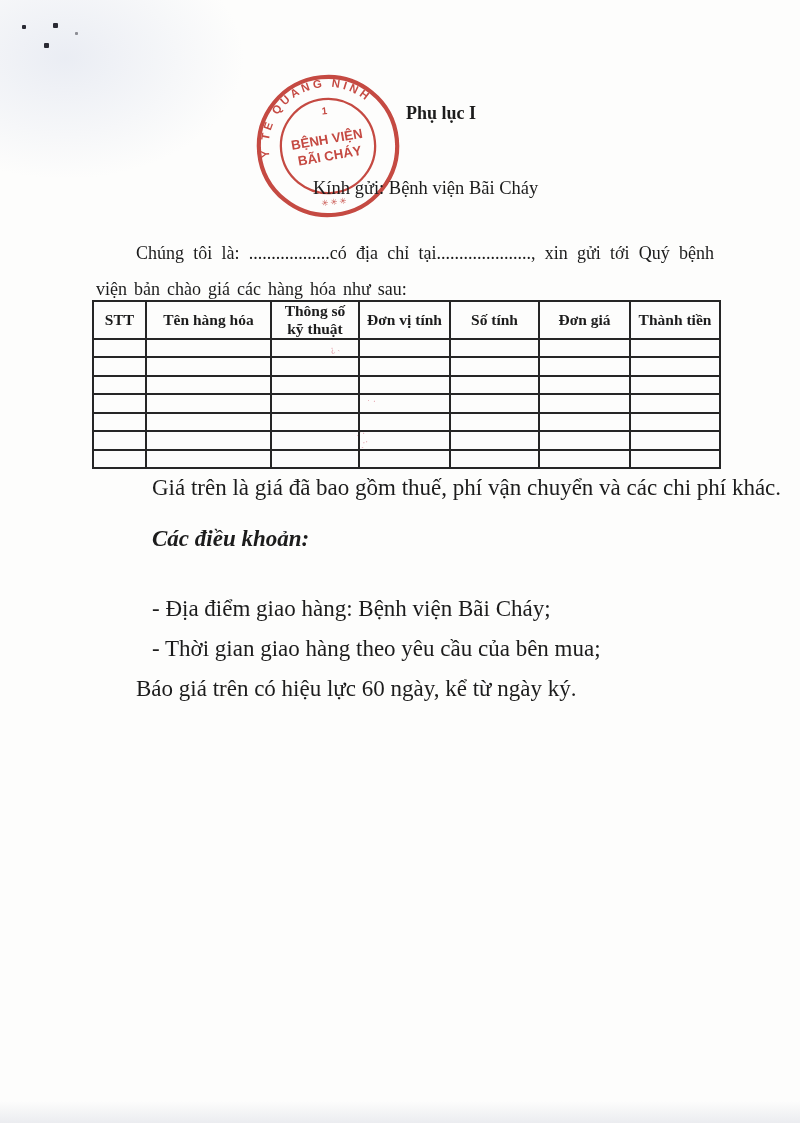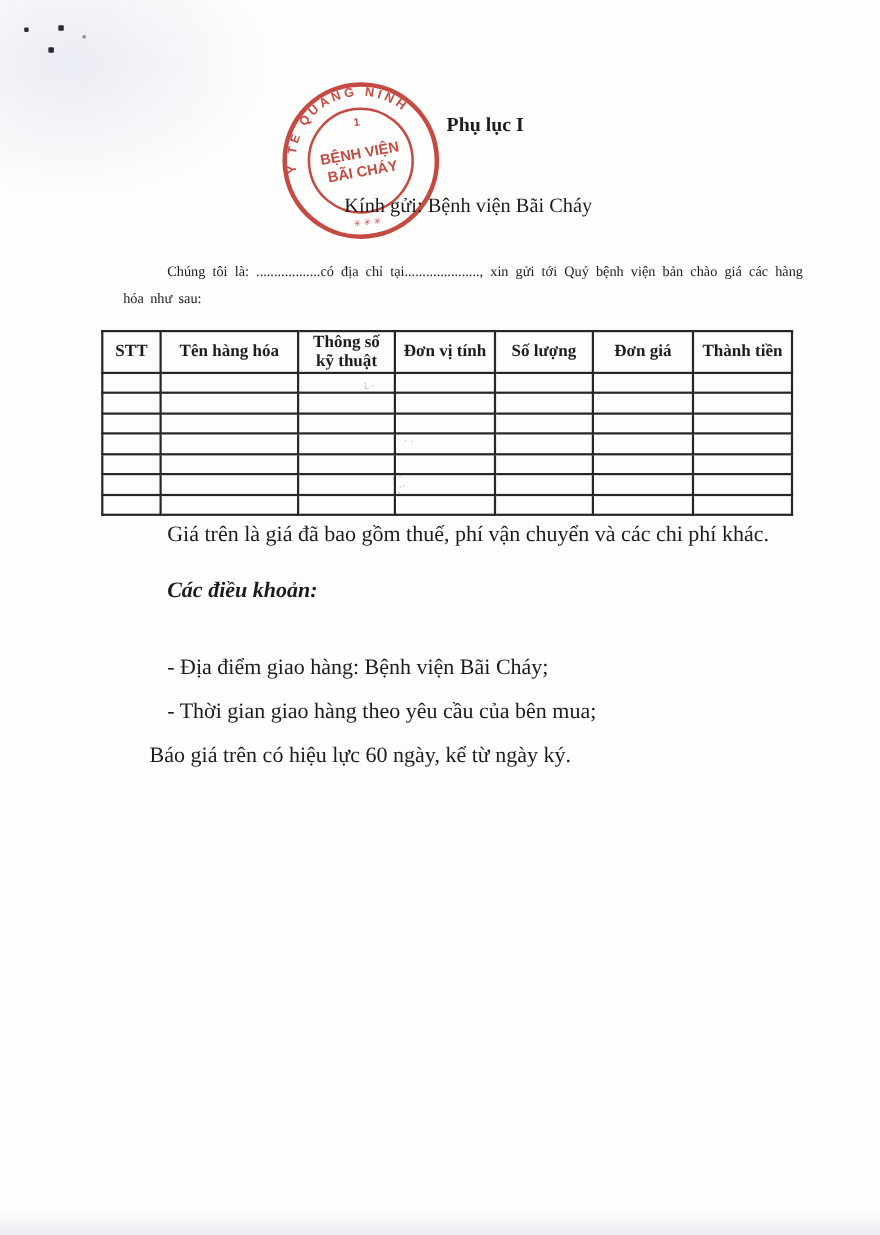--- a/index.html
+++ b/index.html
@@ -31,42 +31,42 @@
     mix-blend-mode:multiply;opacity:.92;
   }
   .stamp svg{width:100%;height:100%;}
 
   
   .appendix{position:absolute;left:406px;top:103px;font-size:18px;font-weight:bold;white-space:nowrap;}
   .doc-title{position:absolute;left:341px;top:127px;font-size:21.5px;font-weight:bold;letter-spacing:.3px;white-space:nowrap;}
   .salutation{position:absolute;left:313px;top:178px;font-size:18.5px;white-space:nowrap;}
 
   .intro{
-    position:absolute;left:112px;top:235px;width:618px;
-    font-size:13px;line-height:24px;text-align:justify;text-indent:40px;
+    position:absolute;left:96px;top:235px;width:618px;
+    font-size:18px;line-height:36px;text-align:justify;text-indent:40px;
     word-spacing:2.5px;
   }
 
   
   table.quote{
     position:absolute;left:92px;top:300px;width:627px;
     border-collapse:collapse;table-layout:fixed;
   }
   table.quote th, table.quote td{
     border:2px solid #262626;
     padding:0 3px;
   }
   table.quote th{
     font-size:15.5px;font-weight:bold;text-align:center;vertical-align:middle;
     height:34px;line-height:1.15;
   }
   table.quote td{height:16.5px;}
 
   
-  .note-line{position:absolute;left:152px;font-size:20px;white-space:nowrap;font-family:Liberation Serif, serif;}
+  .note-line{position:absolute;left:152px;font-size:23px;white-space:nowrap;font-family:Liberation Serif, serif;}
   .terms-heading{font-weight:bold;font-style:italic;}
 </style>
 </head>
 <body>
 
 <div class="page">
 
   <div class="smudge-topleft"></div>
   <div class="smudge-bottom"></div>
   <div class="speck" style="left:22px;top:25px;width:4px;height:4px;"></div>
@@ -110,21 +110,21 @@
         <col style="width:89px">
         <col style="width:91px">
         <col style="width:90px">
     </colgroup>
     <thead>
       <tr>
         <th>STT</th>
         <th>Tên hàng hóa</th>
         <th>Thông số kỹ thuật</th>
         <th>Đơn vị tính</th>
-        <th>Số lượng</th>
+        <th>Số tính</th>
         <th>Đơn giá</th>
         <th>Thành tiền</th>
       </tr>
     </thead>
     <tbody>
         <tr>
           <td></td>
           <td></td>
           <td></td>
           <td></td>

